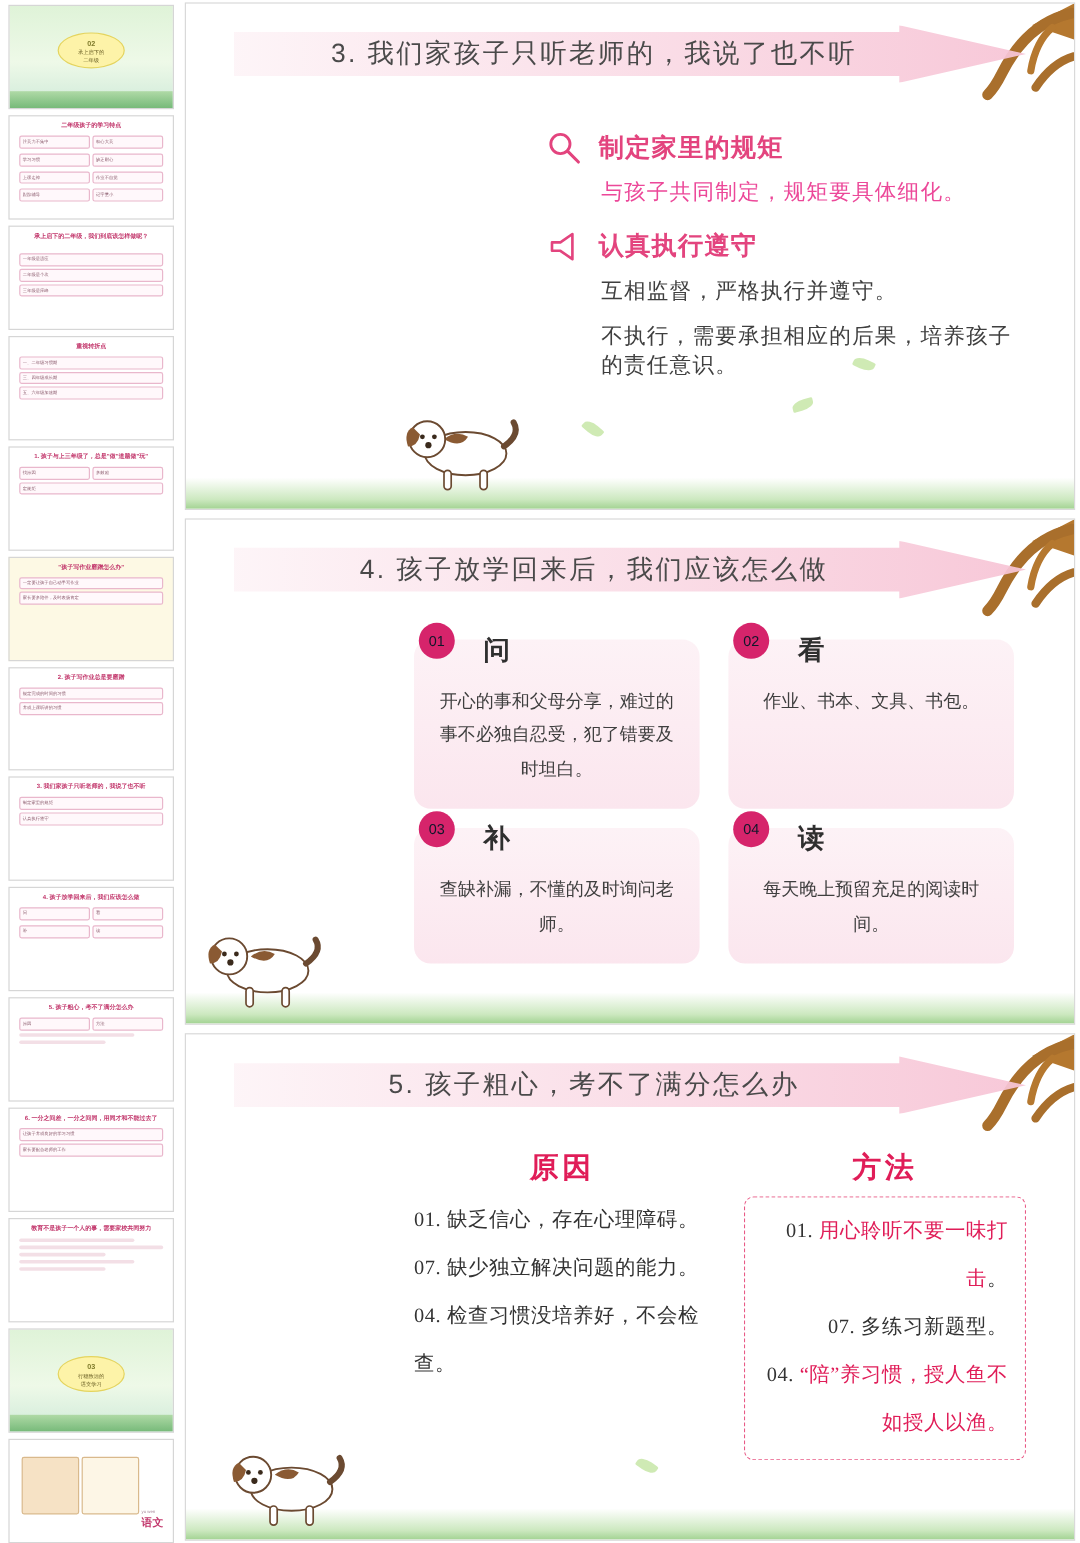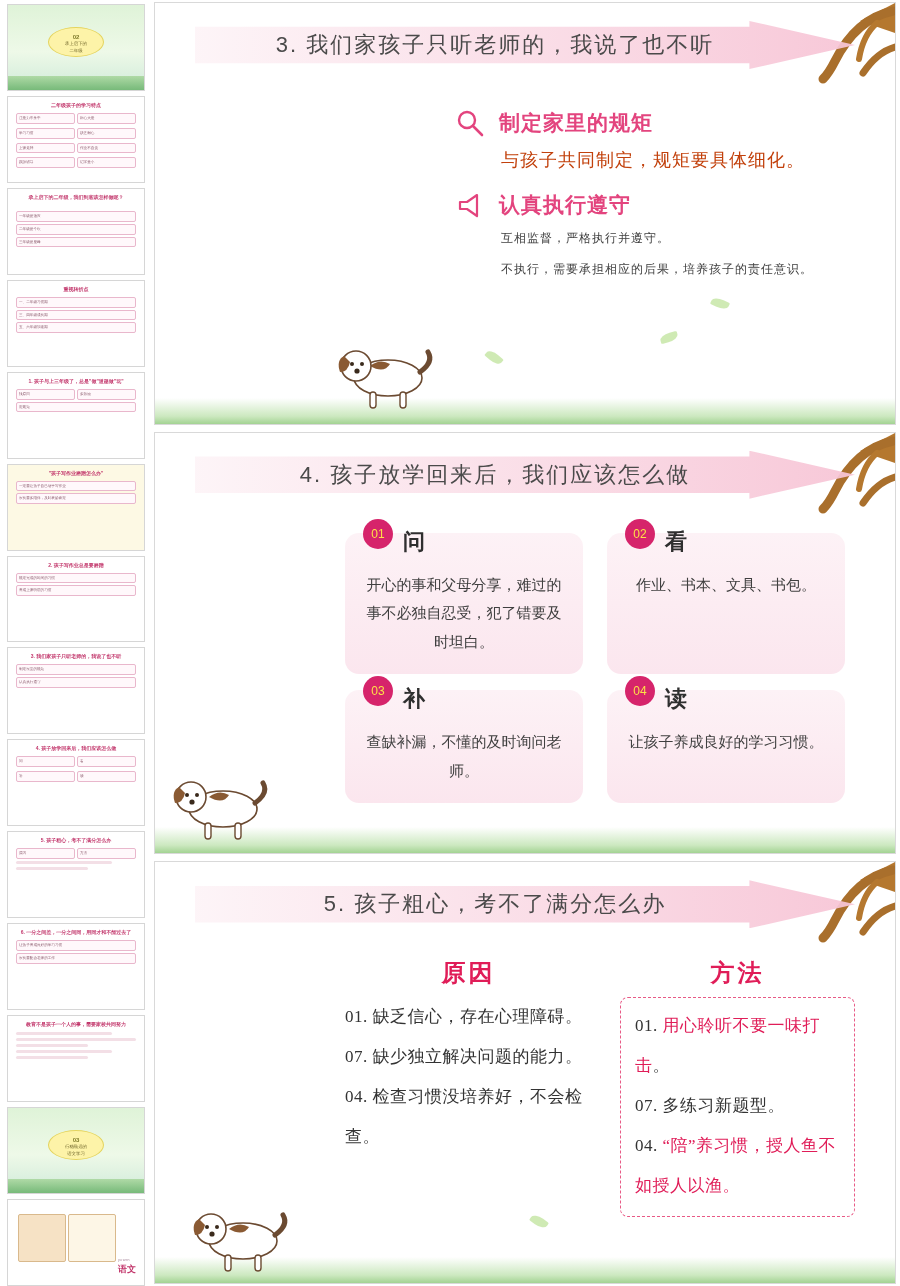--- a/index.html
+++ b/index.html
@@ -237,26 +237,26 @@
   }
   .s1-head h3 {
     margin: 0;
     font-size: 21px;
     color: #e3447e;
     font-weight: bold;
     letter-spacing: 1px;
   }
   .s1-p {
     font-size: 18px;
-    color: #c2410c;
+    color: #ec4899;
     margin: 0 0 18px 46px;
     letter-spacing: 1px;
   }
   .s1-p2 {
-    font-size: 12px;
+    font-size: 18px;
     color: #3f3f3f;
     margin: 0 0 14px 46px;
     letter-spacing: 1px;
   }
 
   
   .cards {
     position: absolute;
     left: 190px;
     right: 50px;
@@ -268,27 +268,27 @@
   .card {
     position: relative;
     background: linear-gradient(180deg,#fdf2f6 0%, #fbe6ee 100%);
     border-radius: 14px;
     padding: 26px 18px 18px 18px;
     min-height: 96px;
     box-sizing: border-box;
   }
   .card .badge {
     position: absolute;
-    left: 18px;
+    left: 4px;
     top: -14px;
     width: 30px;
     height: 30px;
     border-radius: 50%;
     background: #d6246b;
-    color: #fde047;
+    color: #0f172a;
     font-size: 12px;
     display: flex;
     align-items: center;
     justify-content: center;
   }
   .card .ch {
     position: absolute;
     left: 58px;
     top: -6px;
     font-size: 22px;
@@ -327,20 +327,21 @@
     font-size: 17px;
     color: #333;
     line-height: 2.35;
     letter-spacing: 0.5px;
     font-family: "Liberation Serif", serif;
   }
   .dashed-box {
     border: 1.5px dashed #e85a86;
     border-radius: 8px;
     padding: 8px 14px 10px 14px;
+    text-align: right;
   }
   .s3-item.mixed .rd { color: #e01d58; }
 </style>
 </head>
 <body>
 
 <div class="page">
 
   <div class="sidebar">
 
@@ -567,21 +568,21 @@
           <div class="ctext">作业、书本、文具、书包。</div>
         </div>
         <div class="card">
           <div class="badge">03</div>
           <div class="ch">补</div>
           <div class="ctext">查缺补漏，不懂的及时询问老师。</div>
         </div>
         <div class="card">
           <div class="badge">04</div>
           <div class="ch">读</div>
-          <div class="ctext">让孩子养成良好的学习习惯。</div>
+          <div class="ctext">每天晚上预留充足的阅读时间。</div>
         </div>
       </div>
 
       <div class="grass"></div>
       <svg class="dog" style="left:10px;bottom:6px;" width="110" height="80" viewBox="0 0 110 80">
         <ellipse cx="58" cy="42" rx="34" ry="18" fill="#ffffff" stroke="#6b4a31" stroke-width="1.6"></ellipse>
         <path d="M44 30 q10 -8 20 -2 q-6 10 -20 2 Z" fill="#8a5a33"></path>
         <circle cx="26" cy="30" r="15" fill="#ffffff" stroke="#6b4a31" stroke-width="1.6"></circle>
         <path d="M14 20 q-8 4 -4 16 q8 0 10 -10 Z" fill="#8a5a33"></path>
         <circle cx="22" cy="28" r="2" fill="#3a2a1c"></circle>

